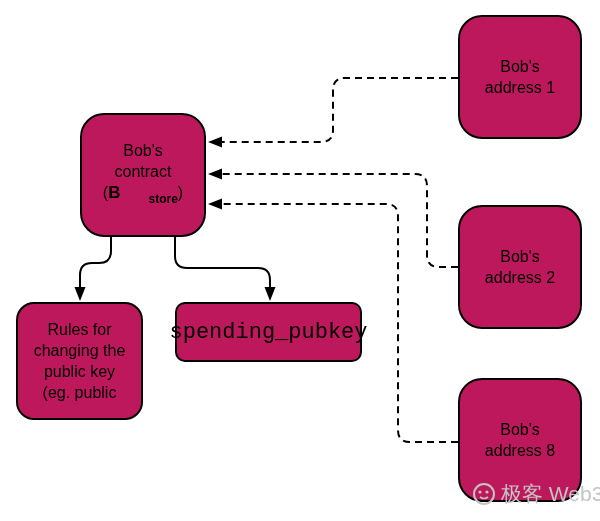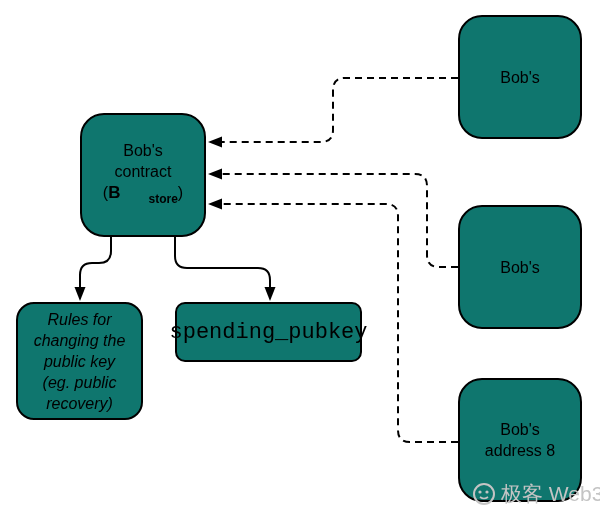--- a/index.html
+++ b/index.html
@@ -13,21 +13,21 @@
     overflow: hidden;
   }
   #wires {
     position: absolute;
     left: 0; top: 0;
     width: 600px; height: 521px;
   }
   .node {
     position: absolute;
     box-sizing: border-box;
-    background: #0f766e;
+    background: #be185d;
     border: 2px solid #000000;
     display: flex;
     flex-direction: column;
     align-items: center;
     justify-content: center;
     text-align: center;
     font-size: 16px;
     line-height: 21px;
   }
   .node-keystore {
@@ -40,21 +40,20 @@
     width: 124px; height: 124px;
     border-radius: 24px;
   }
   .node-addr1 { top: 15px; }
   .node-addr2 { top: 205px; }
   .node-addr3 { top: 378px; }
   .node-rules {
     left: 16px; top: 302px;
     width: 127px; height: 118px;
     border-radius: 18px;
-    font-style: italic;
   }
   .node-spending {
     left: 175px; top: 302px;
     width: 187px; height: 60px;
     border-radius: 10px;
     font-family: "Liberation Mono", monospace;
     font-size: 22px;
   }
   .bsym { font-weight: bold; font-size: 17px; }
   .bsub { font-weight: bold; font-size: 12px; vertical-align: sub; margin-left: 28px; }
@@ -95,37 +94,38 @@
   <div class="node node-keystore">
     <div>Bob's</div>
     <div>contract</div>
     <div>
       <span>(</span><span class="bsym">B</span><span class="bsub">store</span><span>)</span>
     </div>
   </div>
 
   <div class="node node-address node-addr1">
     <div>Bob's</div>
+    <div>address 1</div>
   </div>
 
   <div class="node node-address node-addr2">
     <div>Bob's</div>
+    <div>address 2</div>
   </div>
 
   <div class="node node-address node-addr3">
     <div>Bob's</div>
     <div>address 8</div>
   </div>
 
   <div class="node node-rules">
     <div>Rules for</div>
     <div>changing the</div>
     <div>public key</div>
     <div>(eg. public</div>
-    <div>recovery)</div>
   </div>
 
   <div class="node node-spending">
     <div>spending_pubkey</div>
   </div>
 
   <div class="watermark">
     <svg width="24" height="24" viewBox="0 0 24 24">
       <circle cx="12" cy="12" r="10" fill="none" stroke="#c4c4c4" stroke-width="2"></circle>
       <circle cx="8" cy="10" r="1.6" fill="#c4c4c4"></circle>

